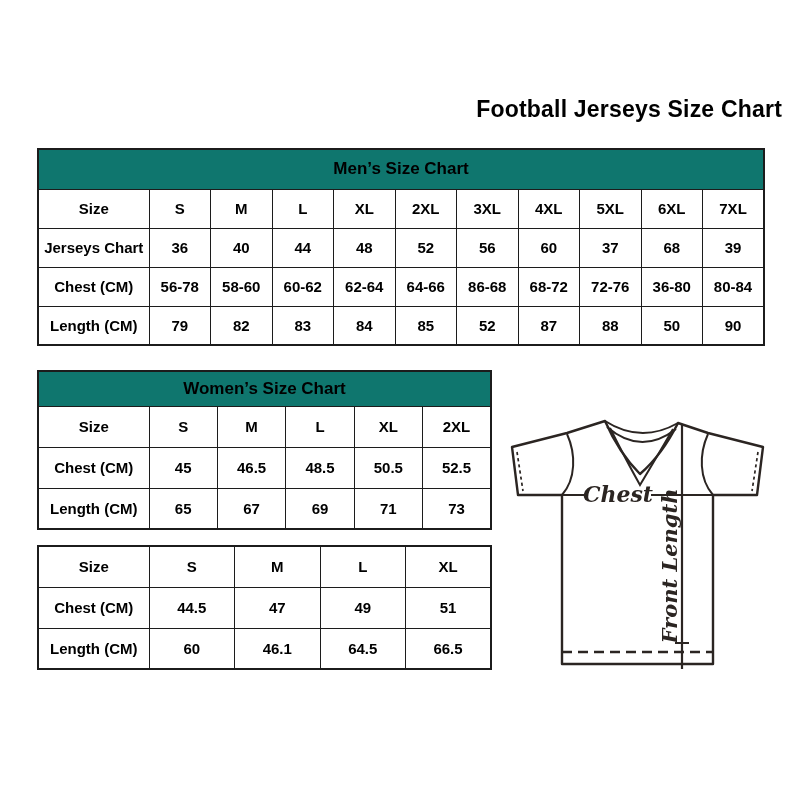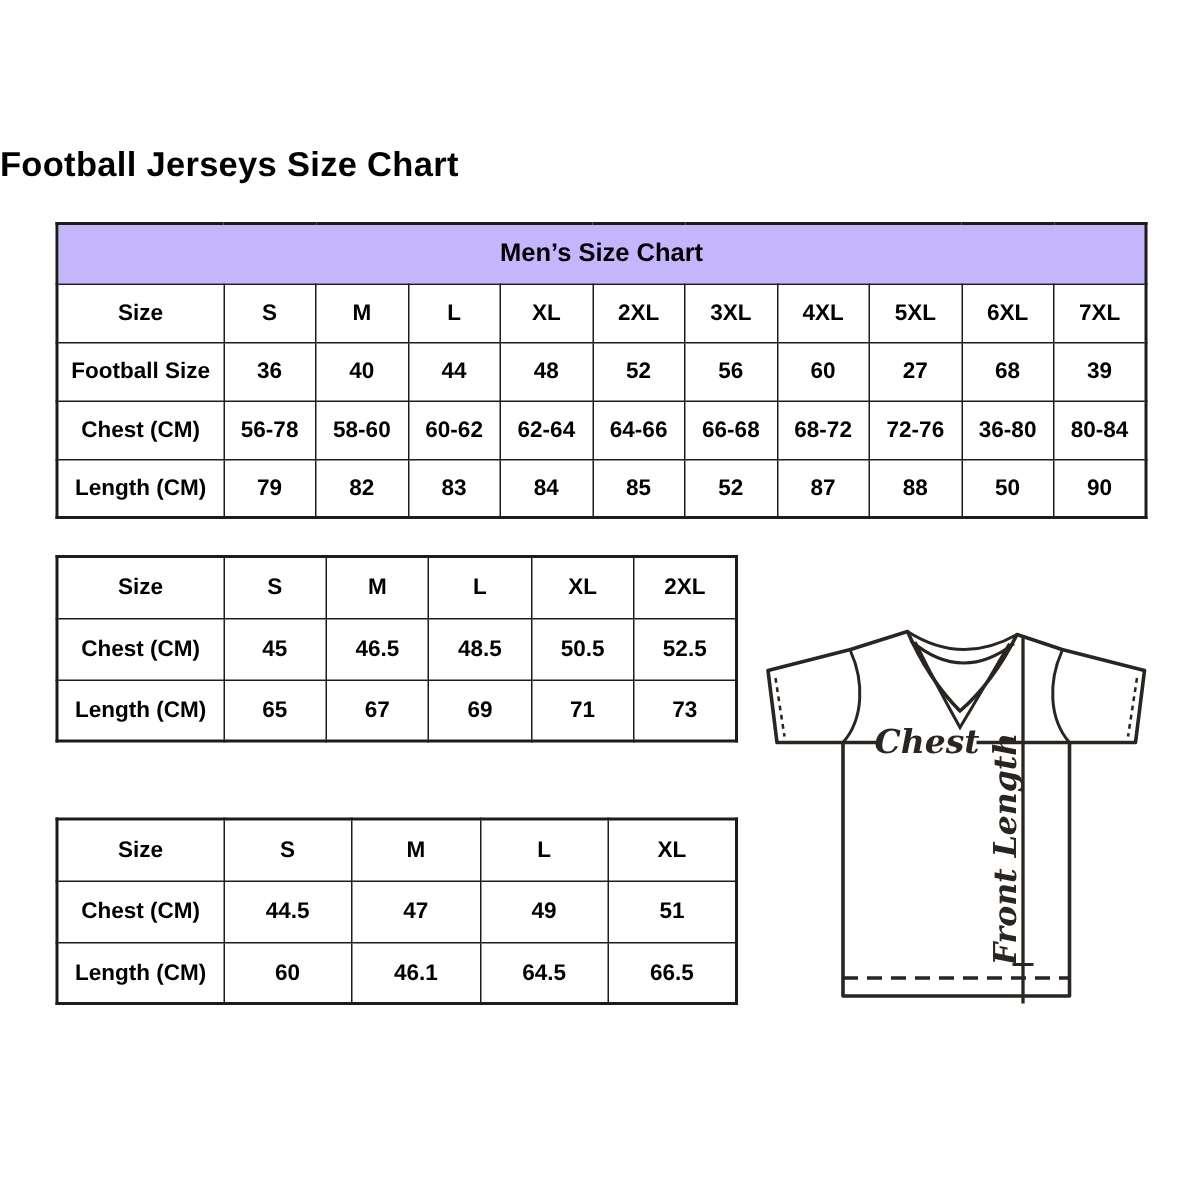--- a/index.html
+++ b/index.html
@@ -1,24 +1,24 @@
 <!DOCTYPE html>
 <html><head>
 <meta charset="utf-8">
 <style>
   html,body{margin:0;padding:0;background:#ffffff;}
   .page{position:relative;width:800px;height:800px;background:#ffffff;overflow:hidden;
         font-family:"Liberation Sans",sans-serif;color:#000;}
-  .title{position:absolute;left:0;top:96px;width:782px;text-align:left;
+  .title{position:absolute;left:0;top:96px;width:782px;text-align:right;
          font-size:23px;font-weight:bold;letter-spacing:0.2px;}
   table.tbl{position:absolute;border-collapse:collapse;table-layout:fixed;
             border:2.5px solid #1c1c1c;background:#fff;}
   table.tbl th,table.tbl td{border:1.5px solid #1c1c1c;text-align:center;vertical-align:middle;
             font-weight:bold;font-size:15px;padding:0;overflow:hidden;white-space:nowrap;}
-  table.tbl tr.hdr th{background:#c4b5fd;font-size:17px;}
+  table.tbl tr.hdr th{background:#0f766e;font-size:17px;}
   #mens{left:37px;top:148px;width:726px;}
   #mens tr.hdr{height:40px;}
   #mens tr.r{height:39px;}
   #womens{left:37px;top:370px;width:453px;}
   #youth{left:37px;top:545px;width:453px;}
   #womens tr.hdr,#youth tr.hdr{height:35px;}
   #womens tr.r,#youth tr.r{height:41px;}
   #jersey{position:absolute;left:505px;top:398px;width:262px;height:282px;}
   .jline{stroke:#2b2522;fill:none;}
   .jtext{font-family:"DejaVu Serif",serif;font-weight:bold;font-style:italic;fill:#2b2522;}
@@ -55,40 +55,40 @@
       <td>L</td>
       <td>XL</td>
       <td>2XL</td>
       <td>3XL</td>
       <td>4XL</td>
       <td>5XL</td>
       <td>6XL</td>
       <td>7XL</td>
     </tr>
     <tr class="r">
-      <th>Football Size</th>
+      <th>Jerseys Chart</th>
       <td>36</td>
       <td>40</td>
       <td>44</td>
       <td>48</td>
       <td>52</td>
       <td>56</td>
       <td>60</td>
-      <td>27</td>
+      <td>37</td>
       <td>68</td>
       <td>39</td>
     </tr>
     <tr class="r">
       <th>Chest (CM)</th>
       <td>56-78</td>
       <td>58-60</td>
       <td>60-62</td>
       <td>62-64</td>
       <td>64-66</td>
-      <td>66-68</td>
+      <td>86-68</td>
       <td>68-72</td>
       <td>72-76</td>
       <td>36-80</td>
       <td>80-84</td>
     </tr>
     <tr class="r">
       <th>Length (CM)</th>
       <td>79</td>
       <td>82</td>
       <td>83</td>
@@ -106,20 +106,23 @@
   <table class="tbl" id="womens">
     <colgroup>
       <col style="width:111px">
         <col style="width:68.4px">
         <col style="width:68.4px">
         <col style="width:68.4px">
         <col style="width:68.4px">
         <col style="width:68.4px">
     </colgroup>
     <tbody>
+        <tr class="hdr">
+          <th colspan="6">Women’s Size Chart</th>
+        </tr>
     <tr class="r">
       <th>Size</th>
       <td>S</td>
       <td>M</td>
       <td>L</td>
       <td>XL</td>
       <td>2XL</td>
     </tr>
     <tr class="r">
       <th>Chest (CM)</th>

